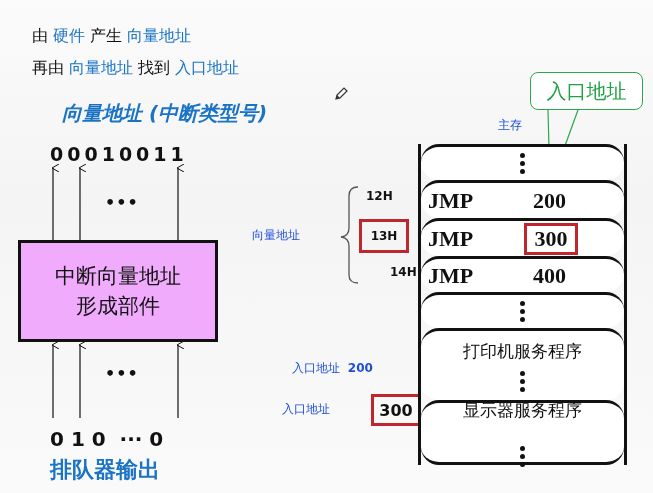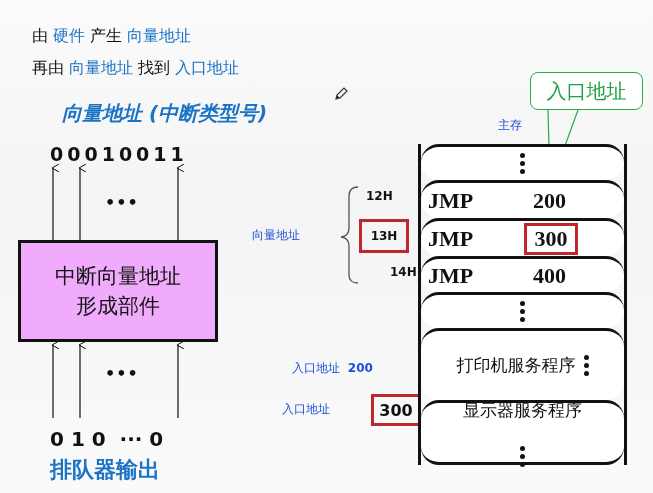--- a/index.html
+++ b/index.html
@@ -136,21 +136,21 @@
     <span class="jmp abs" style="left:7px;">JMP</span>
     <span class="jmp abs" style="left:112px;">400</span>
   </div>
   <div class="cell" style="height:36px;justify-content:center;">
     <div class="vdots">
         <i></i>
         <i></i>
         <i></i>
       </div>
   </div>
-  <div class="cell" style="height:72px;flex-direction:row;justify-content:center;gap:8px;">
+  <div class="cell" style="height:72px;flex-direction:column;justify-content:center;gap:8px;">
     <span style="font-size:17px;">打印机服务程序</span>
     <div class="vdots">
         <i></i>
         <i></i>
         <i></i>
       </div>
   </div>
   <div class="cell last" style="height:65px;flex-direction:column;justify-content:center;gap:24px;">
     <span style="font-size:17px;">显示器服务程序</span>
     <div class="vdots">

